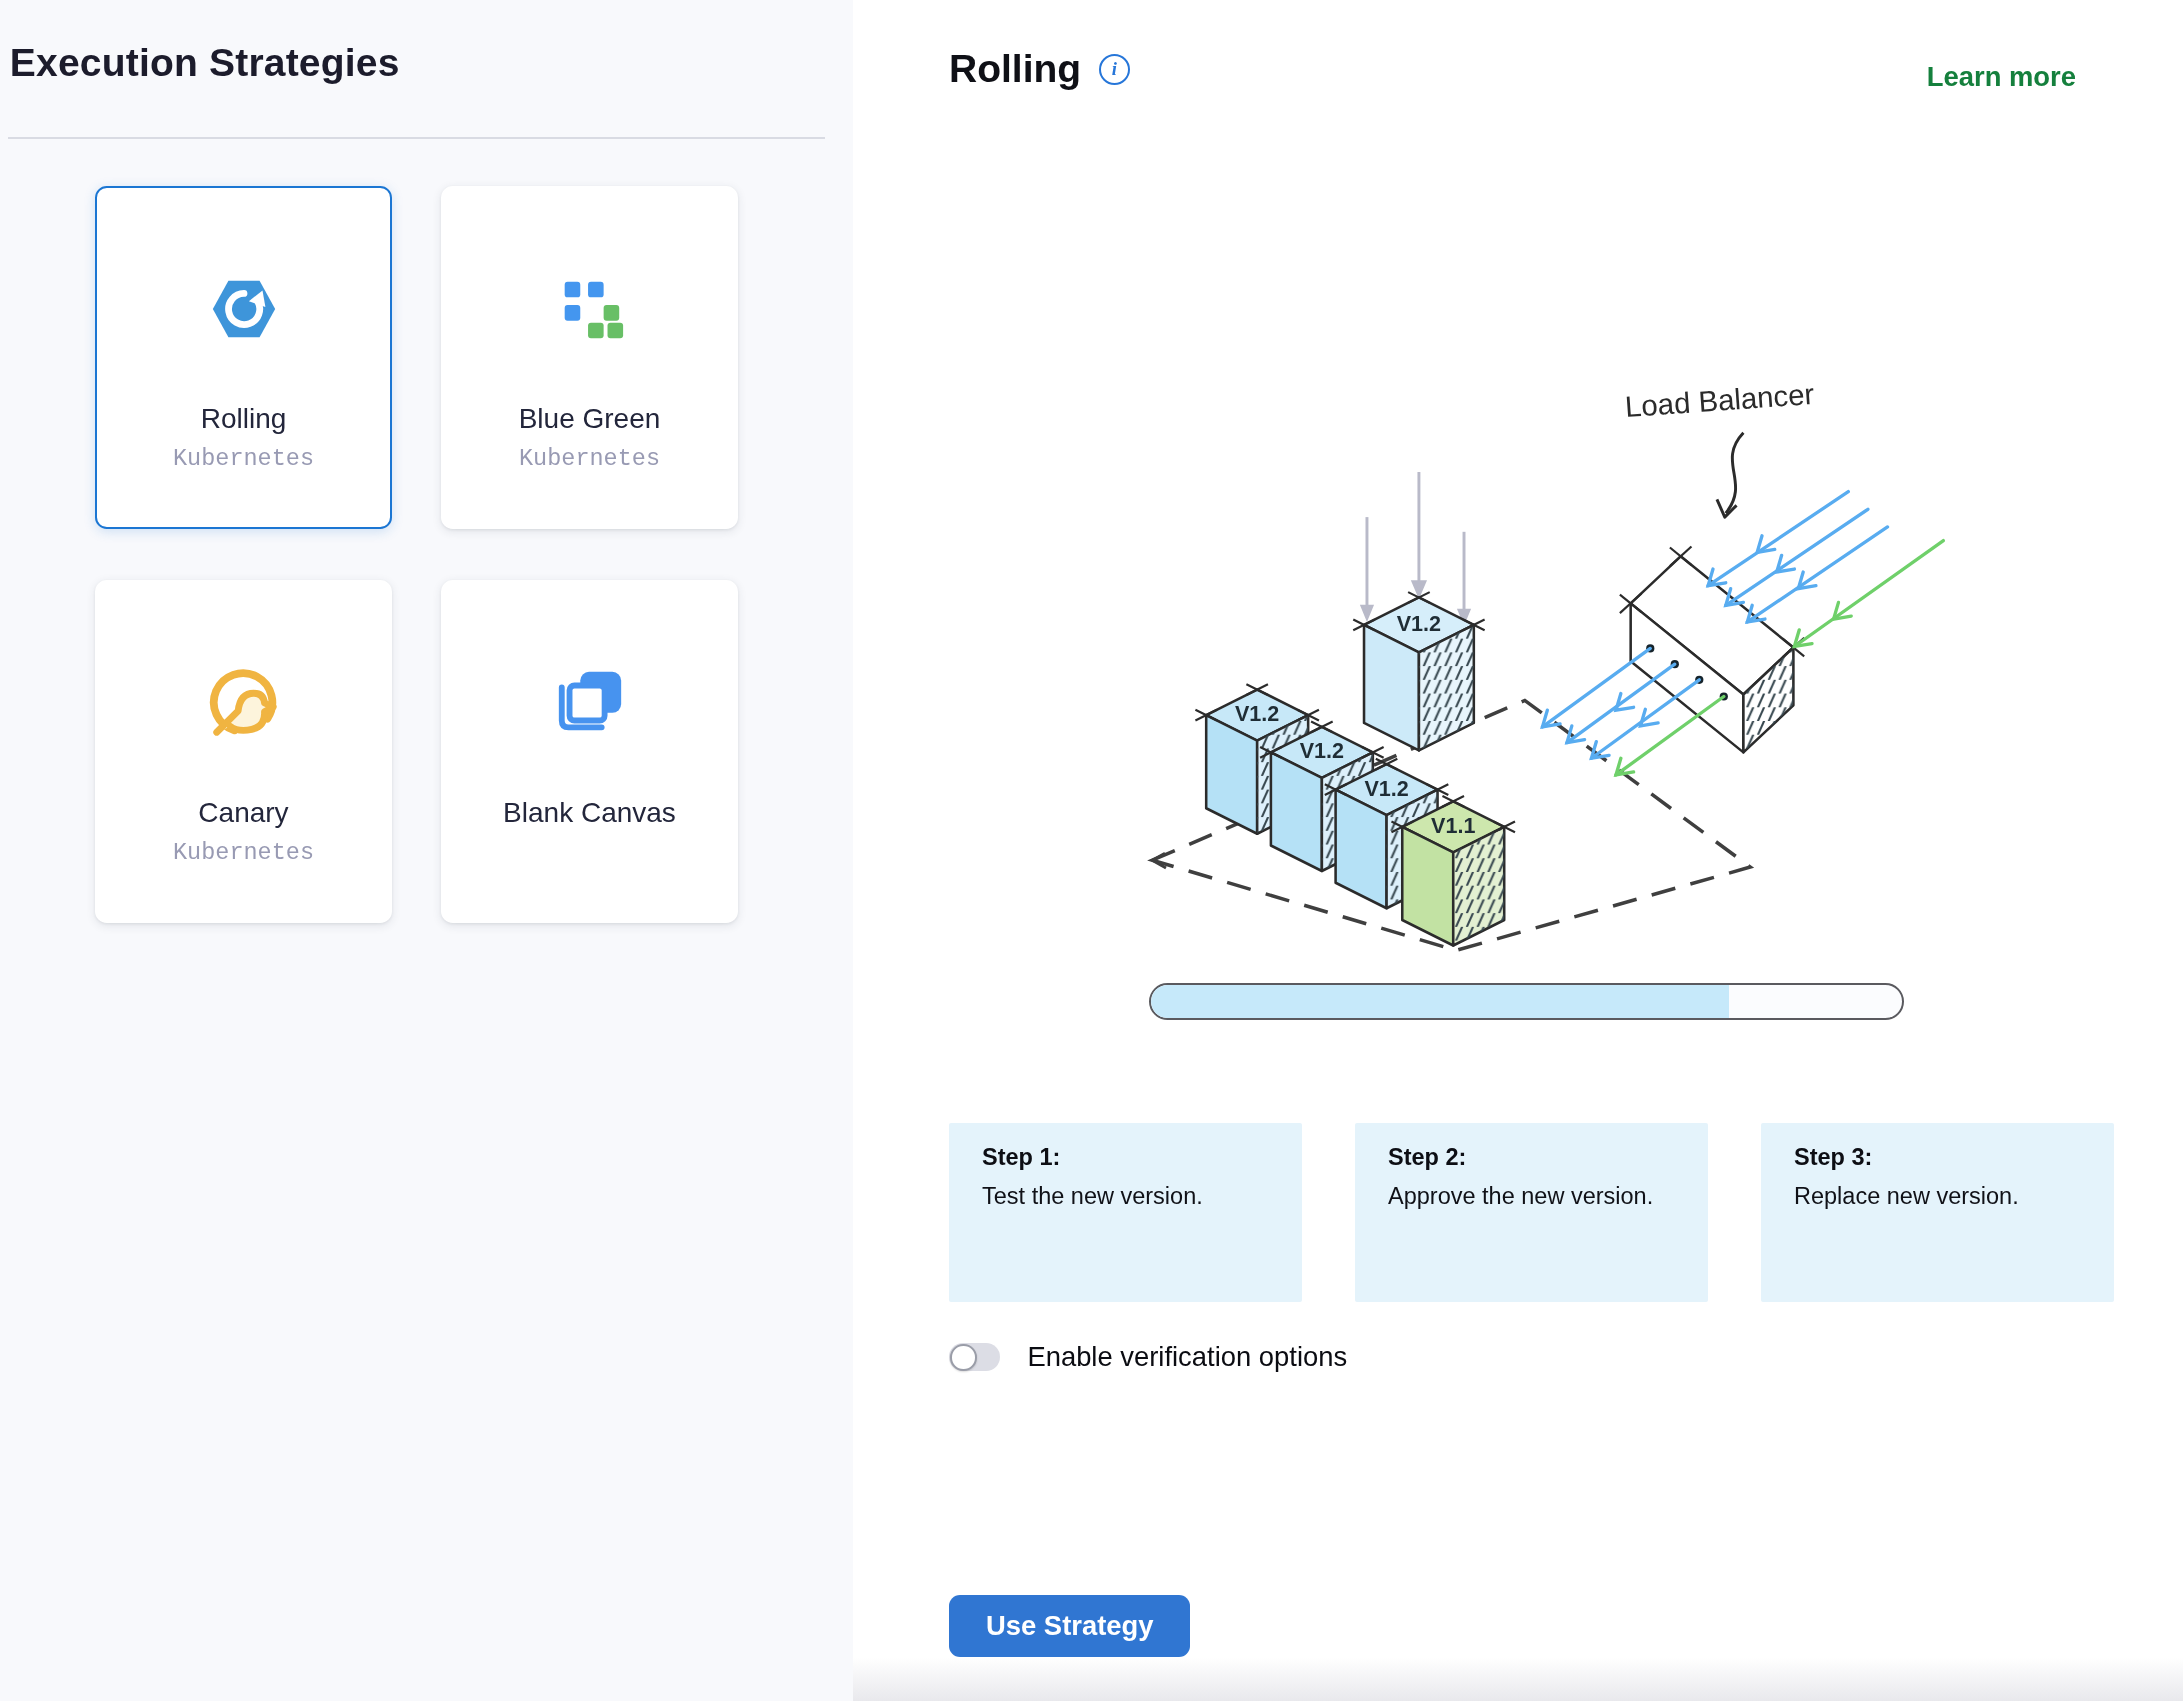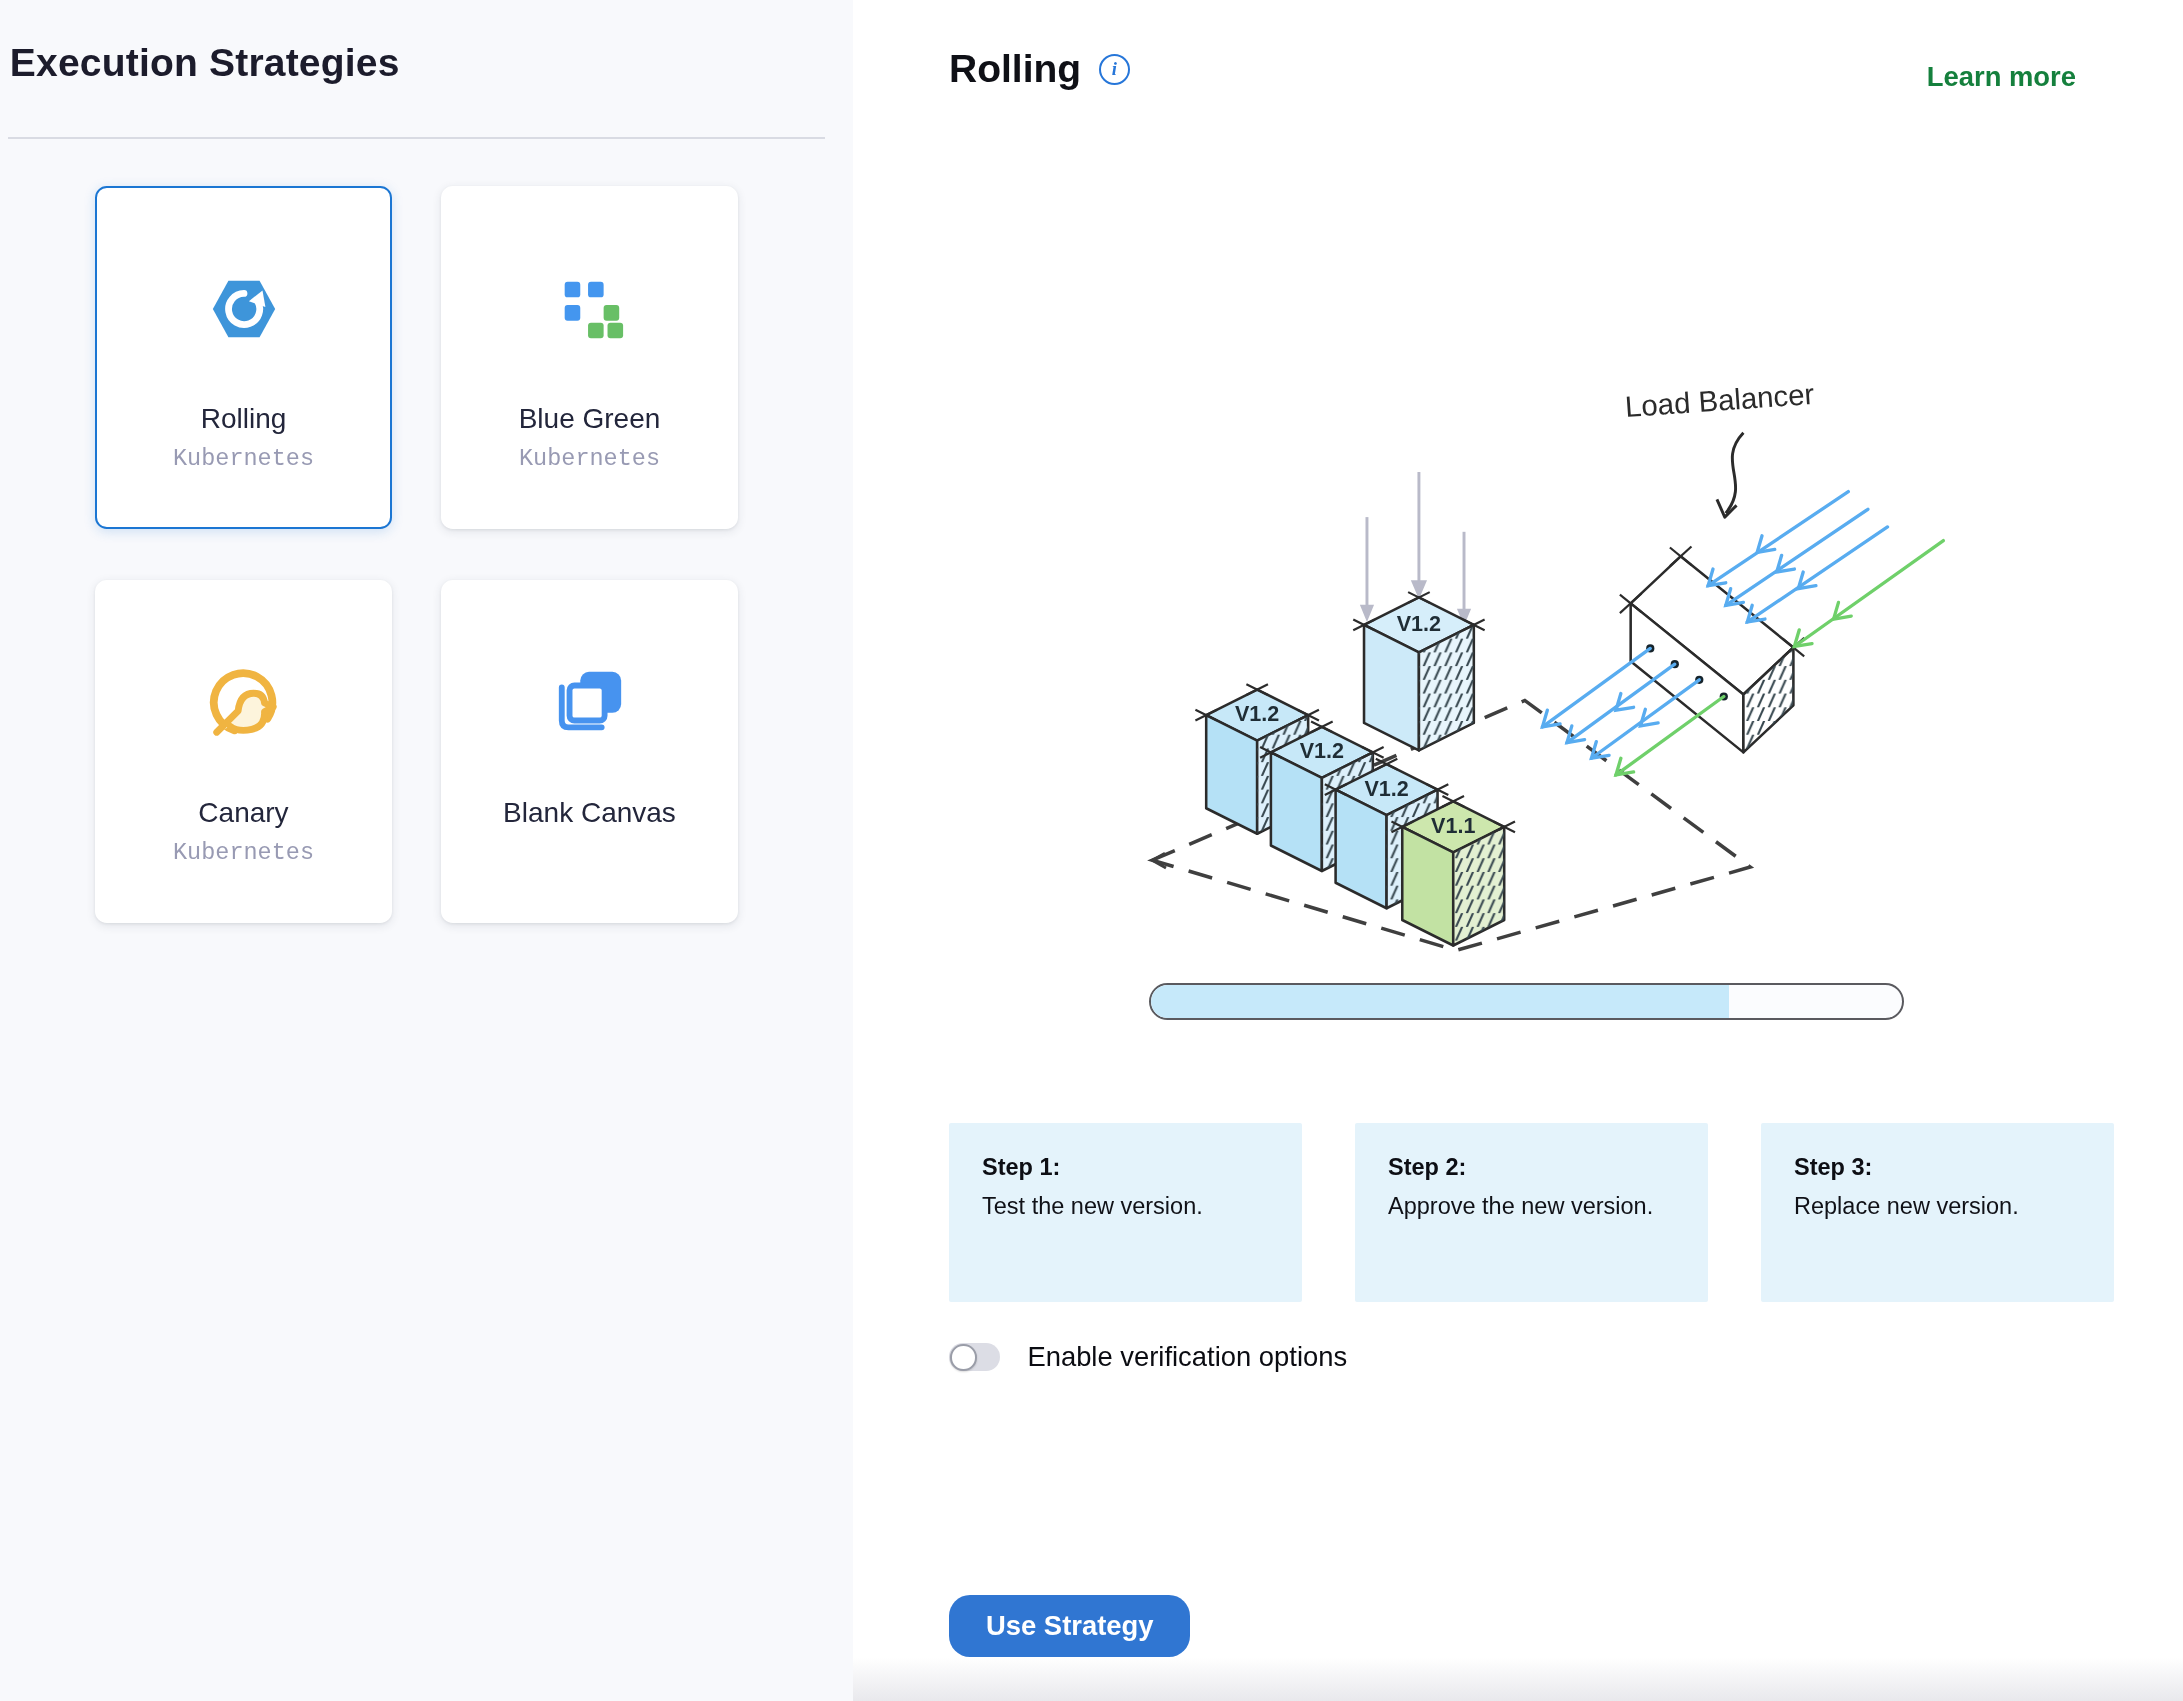--- a/index.html
+++ b/index.html
@@ -64,38 +64,38 @@
   .illustration{ position:absolute; left:255px; top:323px; width:863px; height:647px; }
 
   .progress{
     position:absolute; left:296px; top:983px; width:755px; height:37px;
     border:2.9px solid #5a5a5f; border-radius:18.6px; background:#fbfcfe; overflow:hidden;
   }
   .progress-fill{ height:100%; background:#c6e9fa; border-radius:15.7px 0 0 15.7px; }
 
   .steps{ position:absolute; left:96px; top:1123px; display:flex; gap:53px; }
   .step-card{
-    width:353px; height:179px; background:#e4f3fb; border-radius:2px; padding:31px 33px;
+    width:353px; height:179px; background:#e4f3fb; border-radius:2px; padding:21px 33px;
   }
   .step-heading{ font-size:23.5px; font-weight:700; color:#0d0e14; }
   .step-text{ margin-top:11.8px; font-size:23.5px; color:#101117; }
 
   .toggle-row{ position:absolute; left:96px; top:1341px; display:flex; align-items:center; }
   .toggle{
     width:51px; height:28px; border-radius:14.7px; background:#dcdde5; position:relative; cursor:pointer;
   }
   .toggle-knob{
     position:absolute; left:1px; top:1px; width:26.5px; height:26.5px; border-radius:50%;
     background:#ffffff; border:2px solid #9a9da8; box-shadow:0 1px 2px rgba(0,0,0,.15);
   }
   .toggle-label{ margin-left:27.4px; font-size:27.4px; font-weight:400; color:#0b0c12; }
 
   .use-strategy-btn{
     position:absolute; left:96px; top:1595px; height:62px; padding:0 37px;
-    background:#3076d2; border:none; border-radius:21px; cursor:pointer;
+    background:#3076d2; border:none; border-radius:11px; cursor:pointer;
     font-size:27.4px; font-weight:700; color:#ffffff; font-family:inherit;
   }
 
   svg text{ font-family:"Liberation Sans","DejaVu Sans",sans-serif; }
   .hand{ font-size:30px; fill:#2b2b2b; }
 </style>
 </head>
 <body>
 
 <div class="left-panel">

